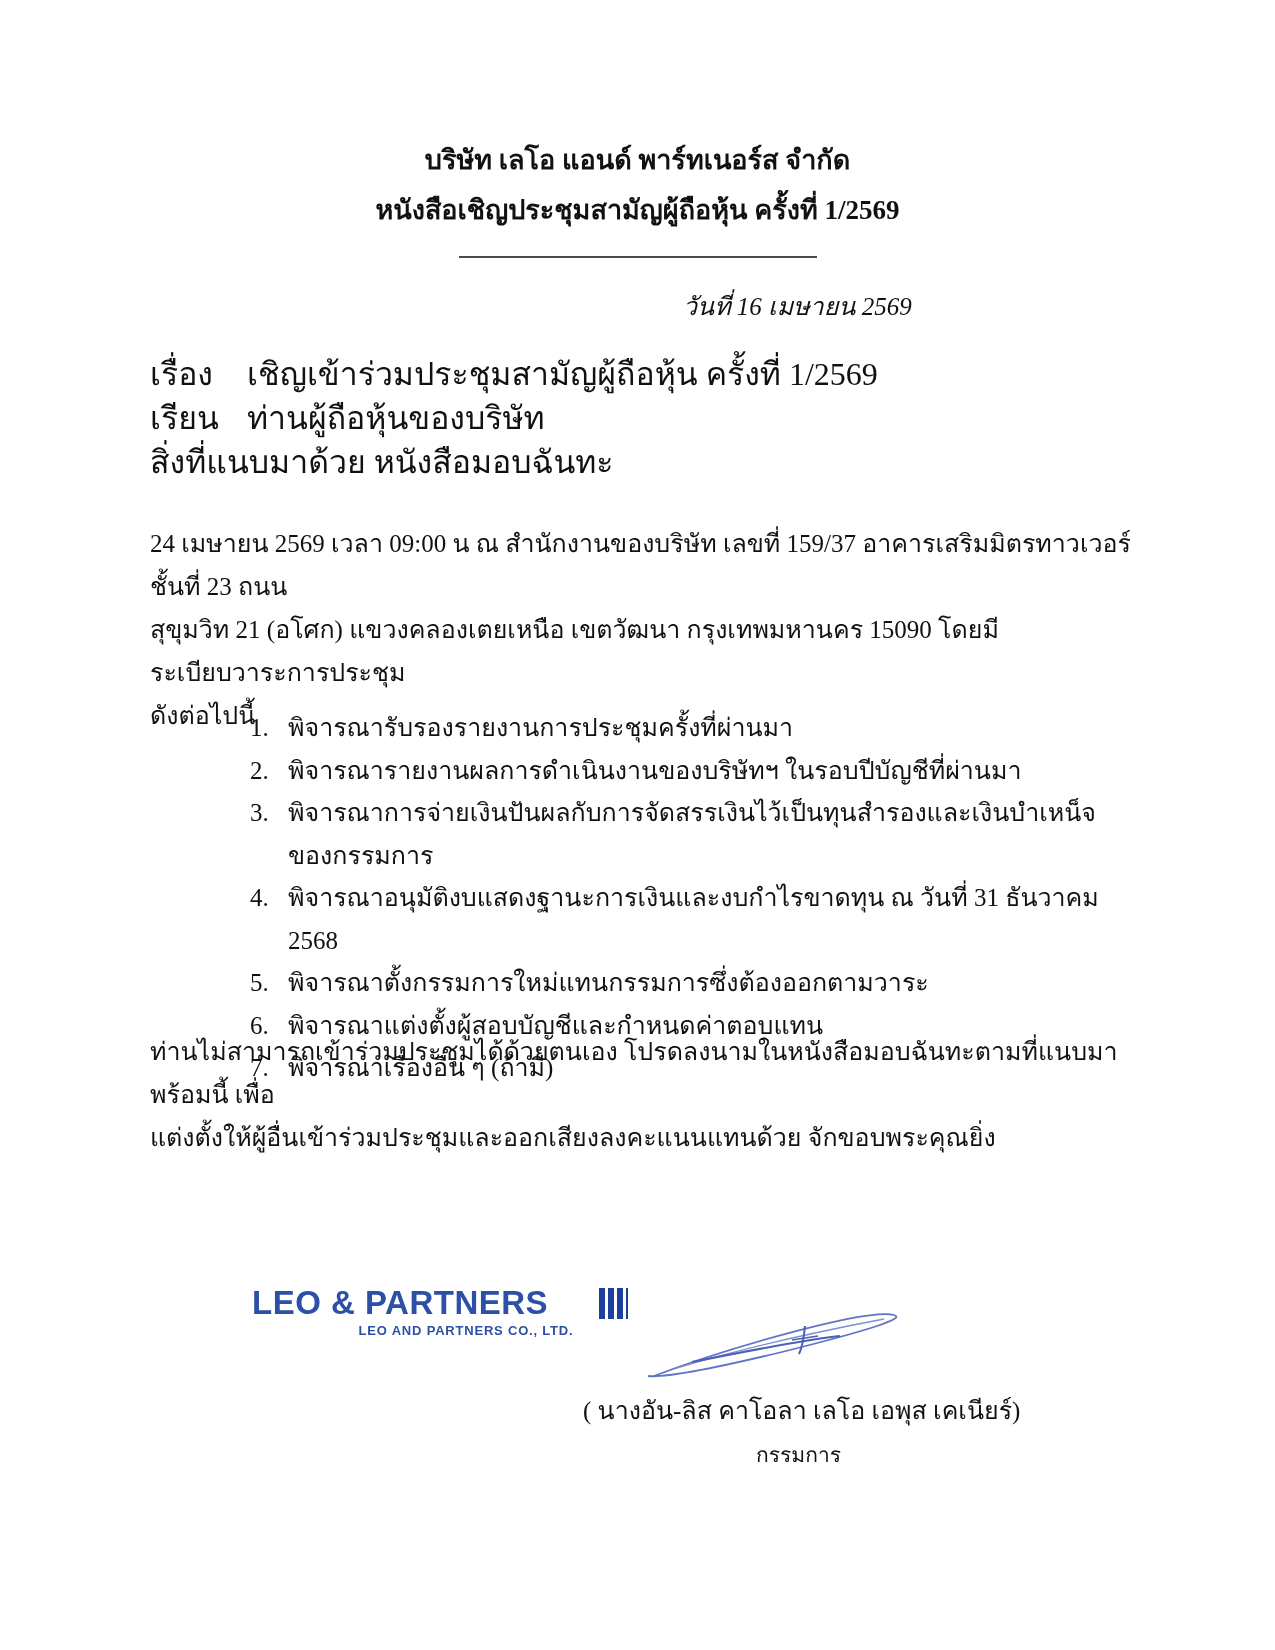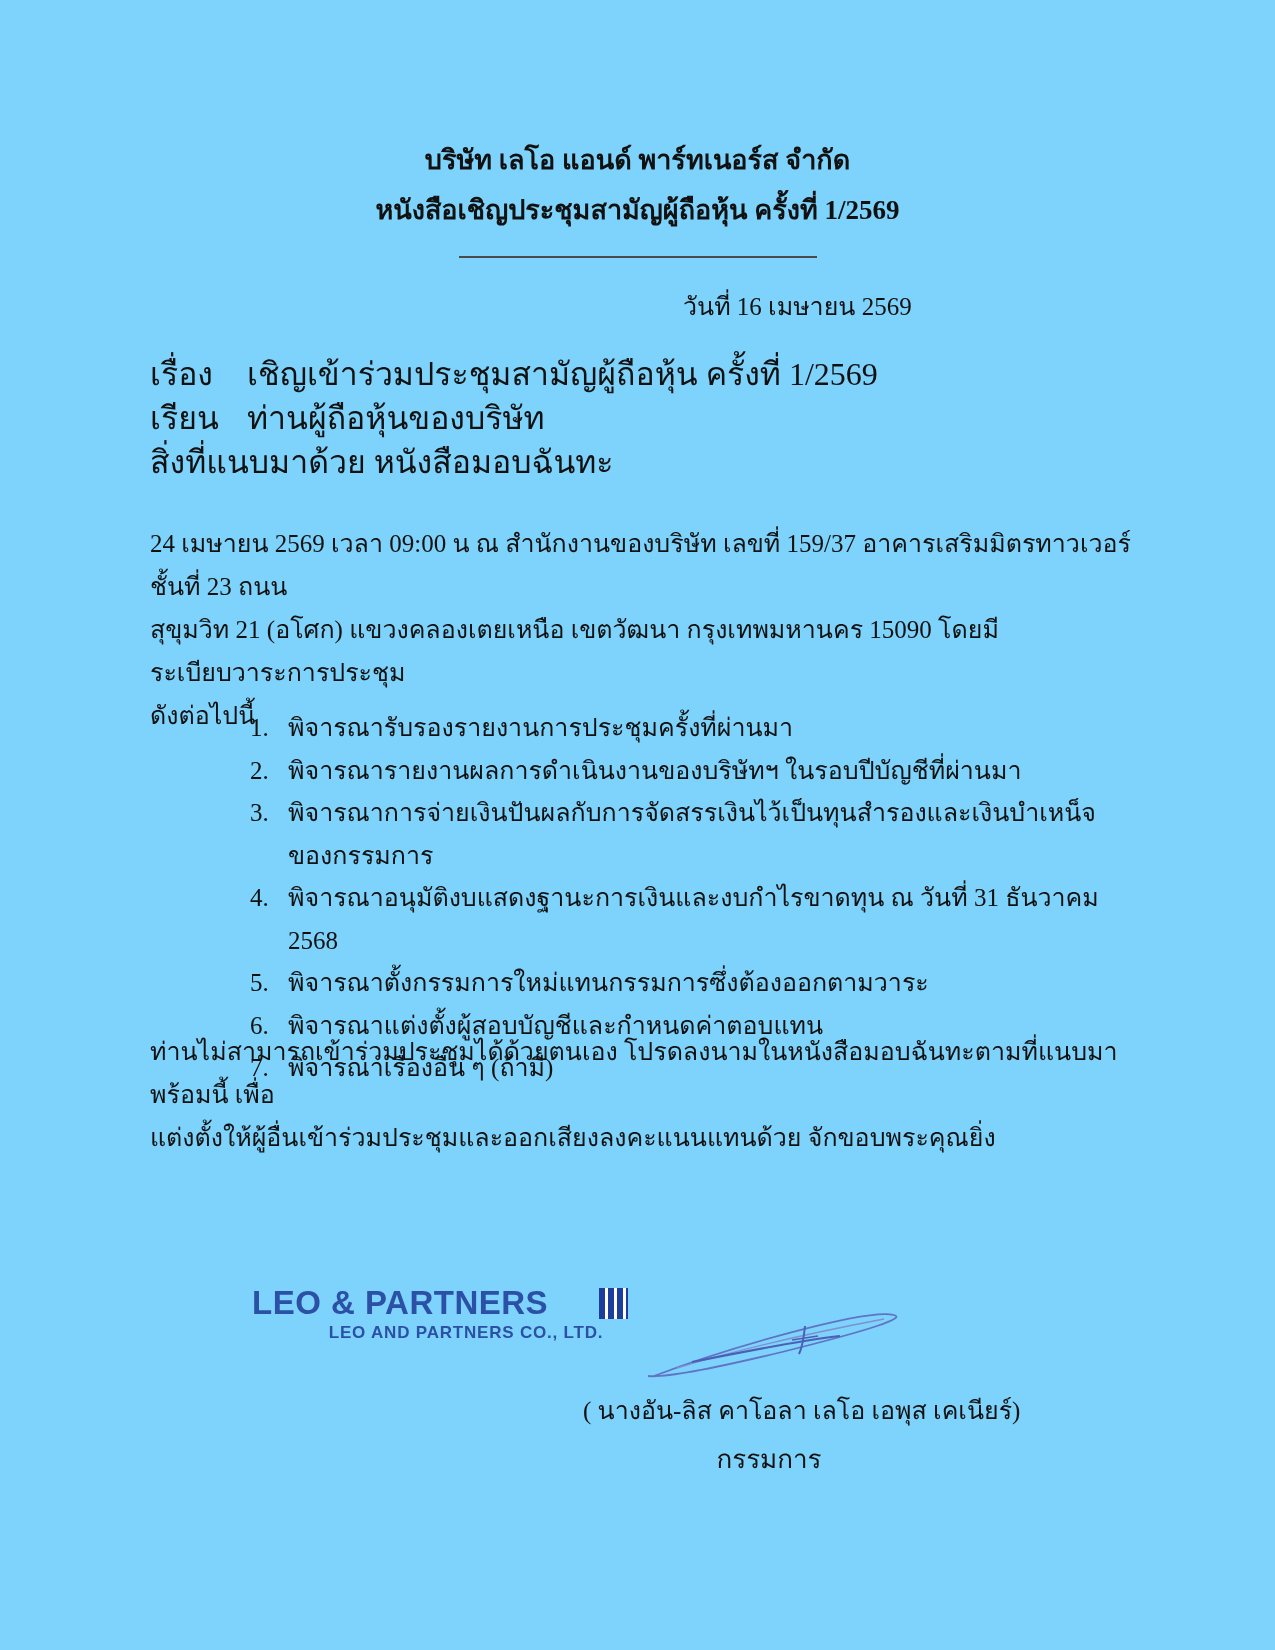--- a/index.html
+++ b/index.html
@@ -1,20 +1,20 @@
 <!DOCTYPE html>
 <html lang="th"><head>
 <meta charset="utf-8">
 <style>
   html,body { margin:0; padding:0; background:#e8e8e8; }
   .page {
     position:relative;
     width:1275px; height:1650px;
     margin:0 auto;
-    background:#7dd3fc;
+    background:#ffffff;
     color:#111;
     font-family:"Liberation Serif","DejaVu Serif",serif;
     overflow:hidden;
   }
   .abs { position:absolute; }
 
   
   .doc-header {
     left:0; right:0; top:135px;
     text-align:center;
@@ -25,55 +25,55 @@
   .divider {
     left:0; right:0; top:256px;
   }
   .divider-line {
     width:358px; height:0;
     margin:0 auto;
     border-top:2px solid #4a4a4a;
   }
 
   
-  .date-line { left:683px; top:286px; font-size:25px; }
+  .date-line { left:683px; top:286px; font-size:25px;font-style:italic; }
 
   
   .subject-block { left:150px; right:153px; top:352px; font-size:32px; }
   .subject-row { display:flex; height:44px; line-height:44px; }
   .subject-label { width:97px; flex:0 0 auto; }
   .attach-row { height:44px; line-height:44px; }
 
   
   .body-par { left:150px; right:140px; top:522px; font-size:25px; line-height:43px; }
   .closing-par { left:150px; right:140px; top:1030px; font-size:25px; line-height:43px; }
   .indent { text-indent:95px; }
 
   
   .agenda { left:250px; right:140px; top:707px; font-size:25px; line-height:42.5px; }
   .agenda-item { display:flex; }
   .agenda-num { width:38px; flex:0 0 auto; }
 
   
   .sign-off { left:683px; top:1248px; font-size:25px; }
   .signer-name { left:583px; top:1390px; font-size:25px; }
-  .signer-title { left:683px; top:1438px; width:172px; text-align:center; font-size:26px; }
+  .signer-title { left:669px; top:1438px; width:172px; text-align:right; font-size:21px; }
 
   
   .logo-block { left:252px; top:1284px; font-family:"Liberation Sans","DejaVu Sans",sans-serif; }
   .logo-row { display:flex; align-items:center;gap:48px; }
   .logo-brand {
     font-size:33px; font-weight:bold; letter-spacing:0.5px;
   }
   .logo-square {
     width:29px; height:31px; margin-left:3px;
     background:repeating-linear-gradient(90deg,#1e3e9d 0 6px,#ffffff 6px 9px);
   }
   .logo-sub {
-    font-size:17px; font-weight:bold; letter-spacing:0.8px;
+    font-size:13px; font-weight:bold; letter-spacing:0.8px;
     text-align:center; padding-left:52px; margin-top:1px;
   }
 
   
   .signature { left:632px; top:1296px; width:290px; height:100px; }
 </style>
 </head>
 <body>
 
 <div class="page">

